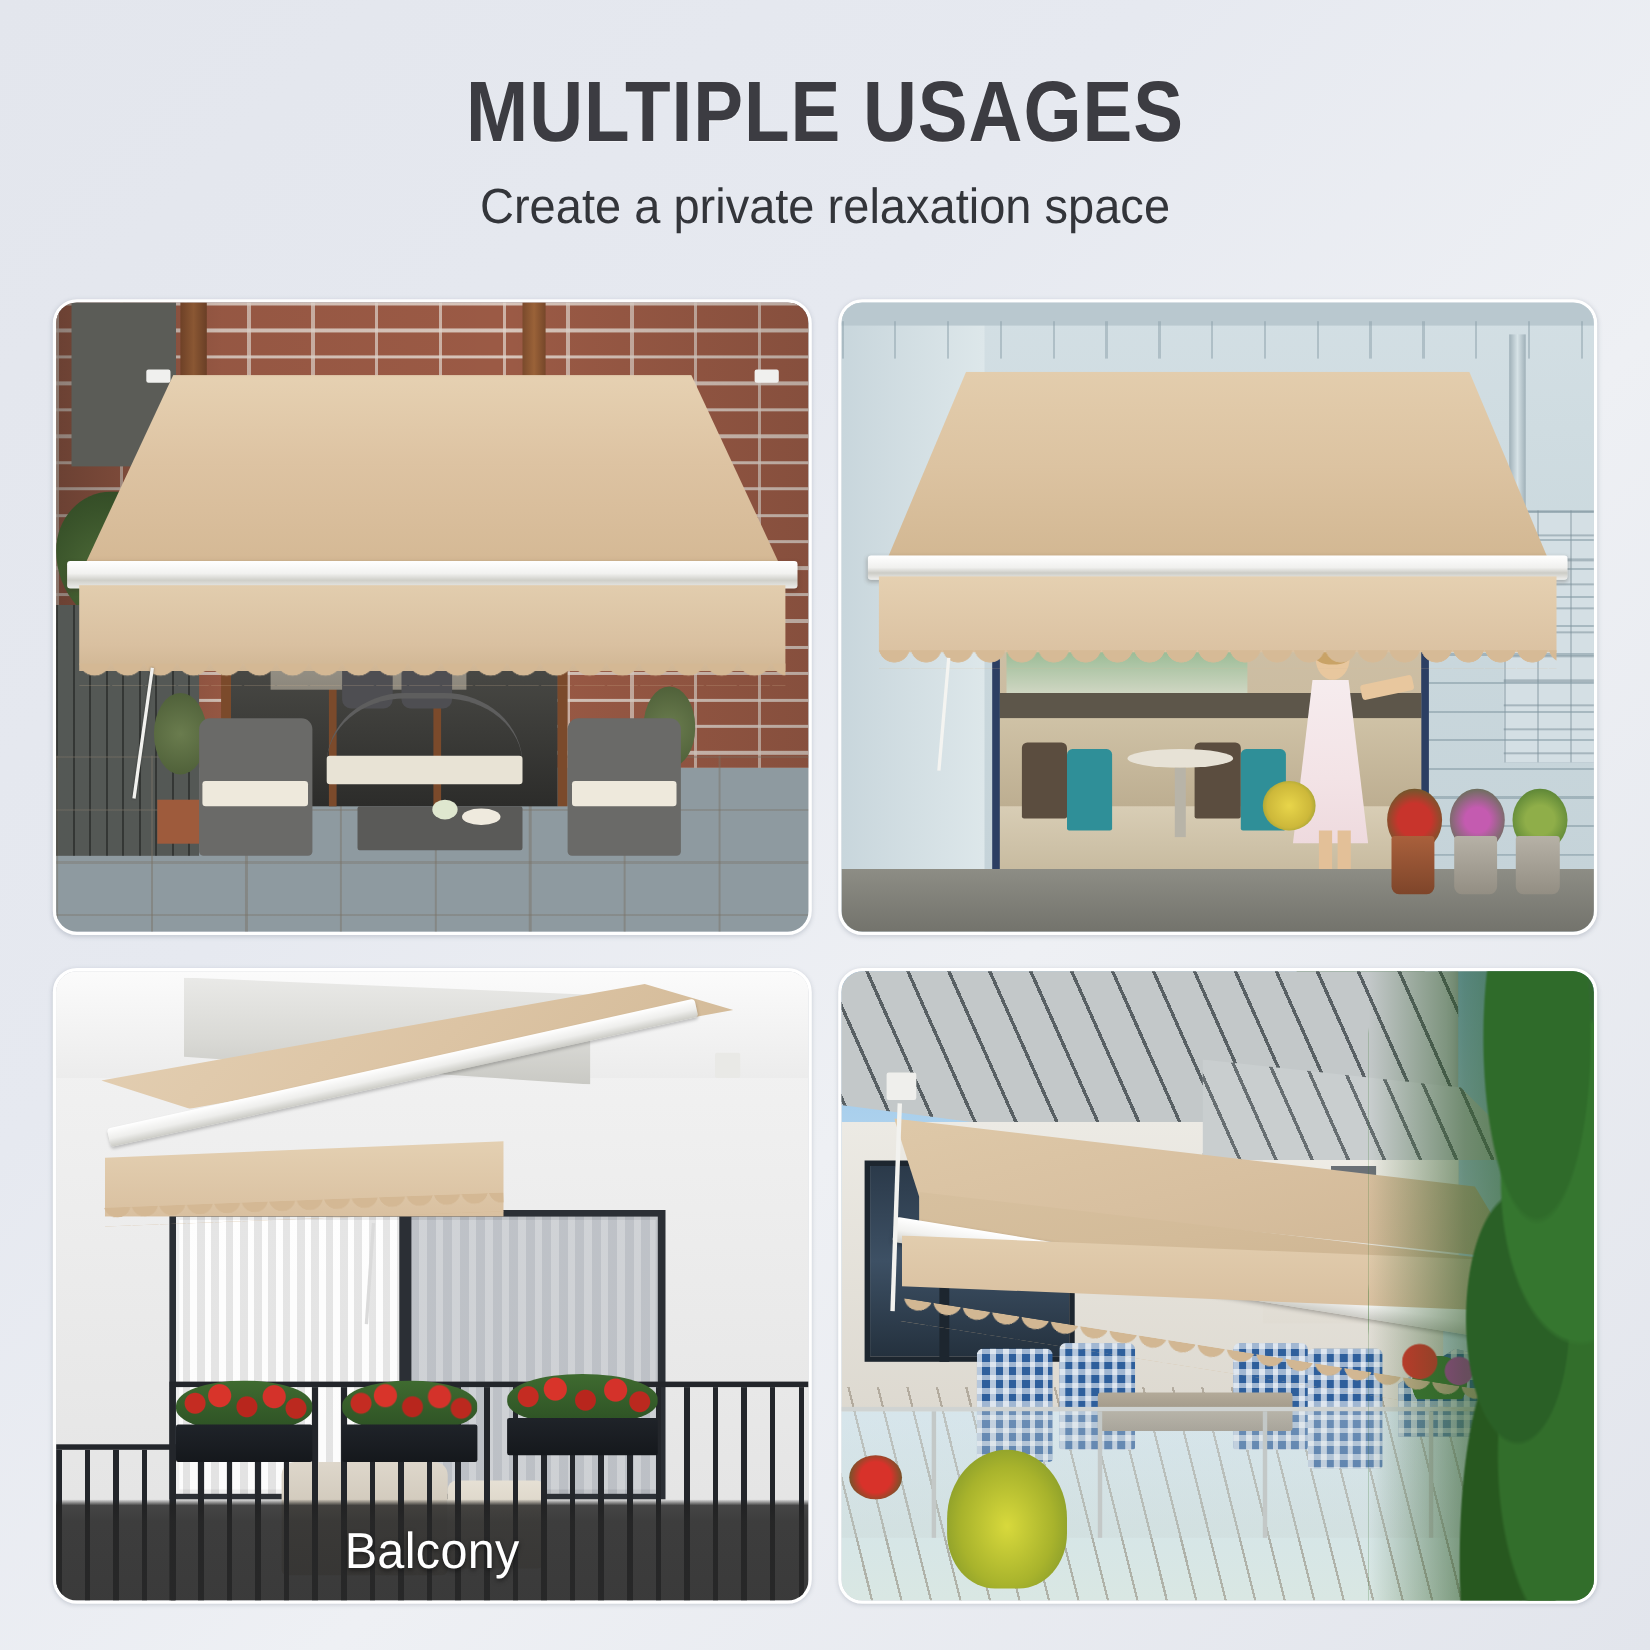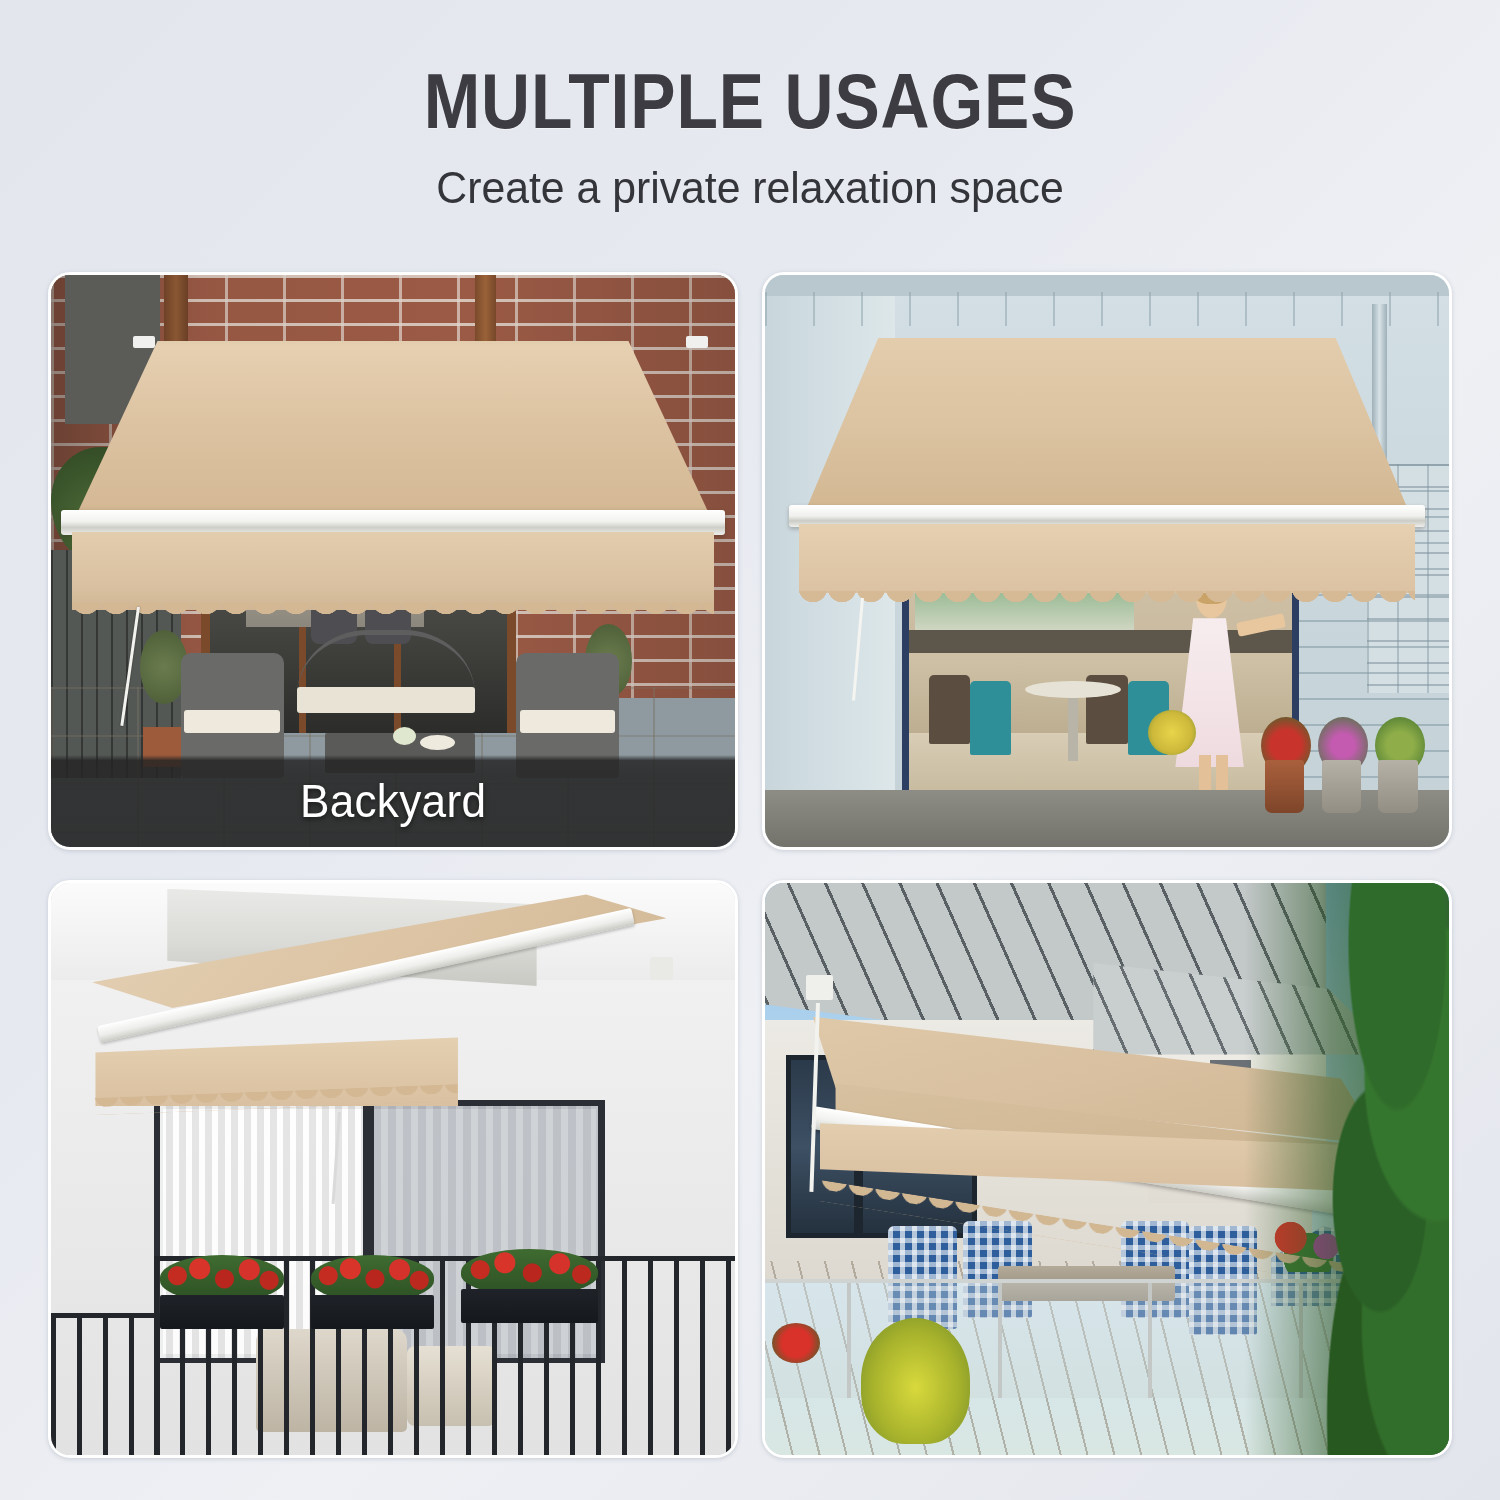--- a/index.html
+++ b/index.html
@@ -480,23 +480,20 @@
         <div class="s1-bowl"></div>
         <div class="s1-awning-wrap">
           <div class="s1-bracket"></div>
           <div class="s1-bracket2"></div>
           <div class="s1-canopy"></div>
           <div class="s1-frontbar"></div>
           <div class="s1-valance"></div>
           <div class="s1-scallop"></div>
           <div class="s1-crank"></div>
         </div>
-      </div>
-      <div class="caption-band">
-        <span class="caption-text">Backyard</span>
       </div>
     </div>
 
     <div class="tile">
       <div class="scene">
         <div class="s2-bg"></div>
         <div class="s2-wall-l"></div>
         <div class="s2-shingle"></div>
         <div class="s2-siding-r"></div>
         <div class="s2-downpipe"></div>
@@ -562,20 +559,23 @@
         </div>
         <div class="s3-railing2"></div>
         <div class="s3-railing"></div>
         <div class="s3-blooms" style="left:16%; bottom:27%; width:18%;"></div>
         <div class="s3-box" style="left:16%; bottom:22%; width:18%;"></div>
         <div class="s3-blooms" style="left:38%; bottom:27%; width:18%;"></div>
         <div class="s3-box" style="left:38%; bottom:22%; width:18%;"></div>
         <div class="s3-blooms" style="left:60%; bottom:28%; width:20%;"></div>
         <div class="s3-box" style="left:60%; bottom:23%; width:20%;"></div>
       </div>
+      <div class="caption-band">
+        <span class="caption-text">Balcony</span>
+      </div>
     </div>
 
     <div class="tile">
       <div class="scene">
         <div class="s4-sky"></div>
         <div class="s4-tree-top"></div>
         <div class="s4-roof"></div>
         <div class="s4-housewall"></div>
         <div class="s4-housewall-r"></div>
         <div class="s4-roof2"></div>

